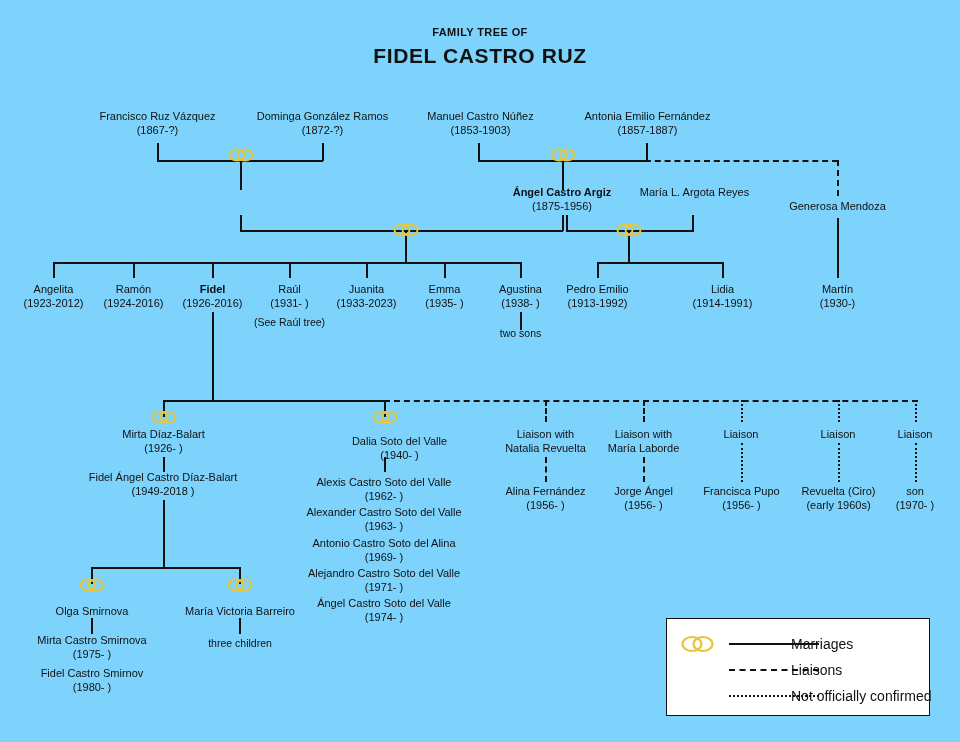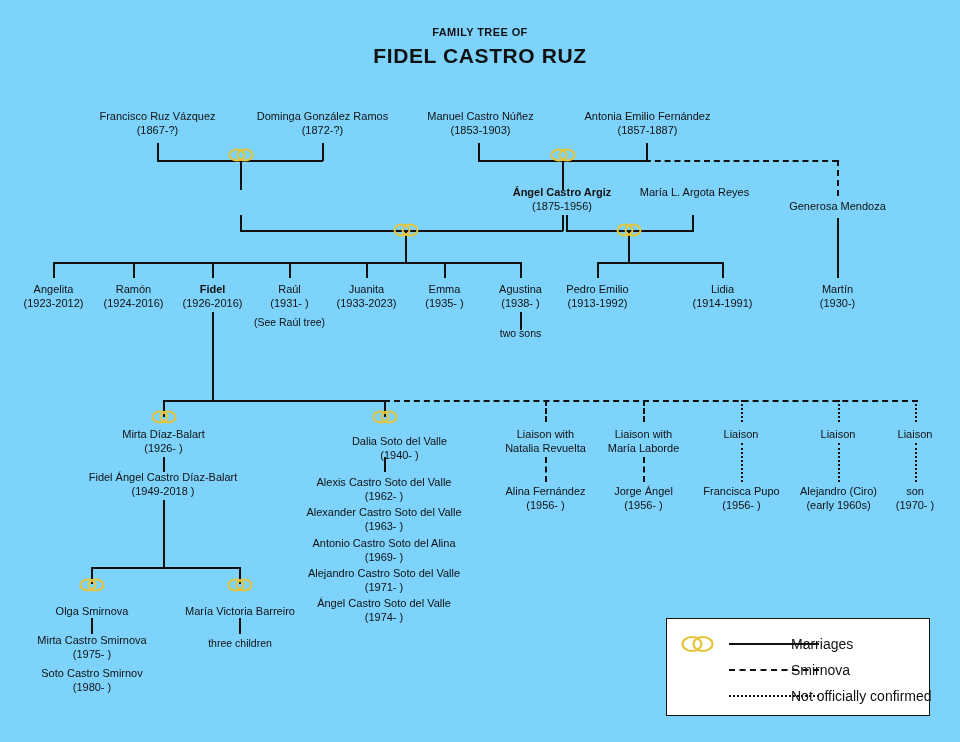--- a/index.html
+++ b/index.html
@@ -358,21 +358,21 @@
   </div>
   <div class="node" style="left:596px; top:484px; width:95px;">
     <span class="nm">Jorge Ángel</span>
     <span class="dt">(1956- )</span>
   </div>
   <div class="node" style="left:694px; top:484px; width:95px;">
     <span class="nm">Francisca Pupo</span>
     <span class="dt">(1956- )</span>
   </div>
   <div class="node" style="left:790px; top:484px; width:97px;">
-    <span class="nm">Alejandro (Ciro)</span>
+    <span class="nm">Revuelta (Ciro)</span>
     <span class="dt">(early 1960s)</span>
   </div>
   <div class="node" style="left:880px; top:484px; width:70px;">
     <span class="nm">son</span>
     <span class="dt">(1970- )</span>
   </div>
 
   <div class="ln v" style="left:163px; top:500px; height:68px;"></div>
   <div class="ln h" style="left:91px; top:567px; width:148px;"></div>
   <div class="ln v" style="left:91px; top:567px; height:17px;"></div>
@@ -399,37 +399,37 @@
   </div>
 
   <div class="ln v" style="left:91px; top:618px; height:16px;"></div>
   <div class="ln v" style="left:239px; top:618px; height:16px;"></div>
 
   <div class="node" style="left:26px; top:633px; width:132px;">
     <span class="nm">Mirta Castro Smirnova</span>
     <span class="dt">(1975- )</span>
   </div>
   <div class="node" style="left:26px; top:666px; width:132px;">
-    <span class="nm">Soto Castro Smirnov</span>
+    <span class="nm">Fidel Castro Smirnov</span>
     <span class="dt">(1980- )</span>
   </div>
   <div class="note" style="left:184px; top:637px; width:112px;">
     <span>three children</span>
   </div>
 
   <div class="legend">
     <div class="rings" style="left:14px; top:16px;">
       <svg width="34" height="18" viewBox="0 0 34 18">
         <ellipse cx="11" cy="9" rx="9.5" ry="7" fill="none" stroke="#e8c63c" stroke-width="2.2"></ellipse>
         <ellipse cx="22" cy="9" rx="9.5" ry="7" fill="none" stroke="#e8c63c" stroke-width="2.2"></ellipse>
       </svg>
     </div>
     <div class="legend-line-solid" style="left:62px; top:24px; width:90px;"></div>
     <div class="legend-label" style="left:124px; top:17px;">Marriages</div>
 
     <div class="legend-line-dashed" style="left:62px; top:50px; width:90px;"></div>
-    <div class="legend-label" style="left:124px; top:43px;">Smirnova</div>
+    <div class="legend-label" style="left:124px; top:43px;">Liaisons</div>
 
     <div class="legend-line-dotted" style="left:62px; top:76px; width:90px;"></div>
     <div class="legend-label" style="left:124px; top:69px;">Not officially confirmed</div>
   </div>
 
 </div>
 
 </body></html>

